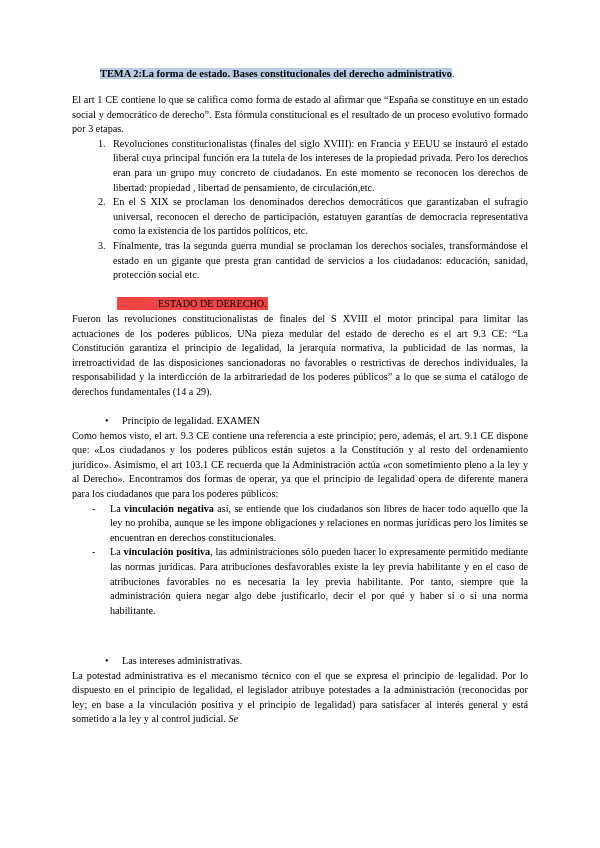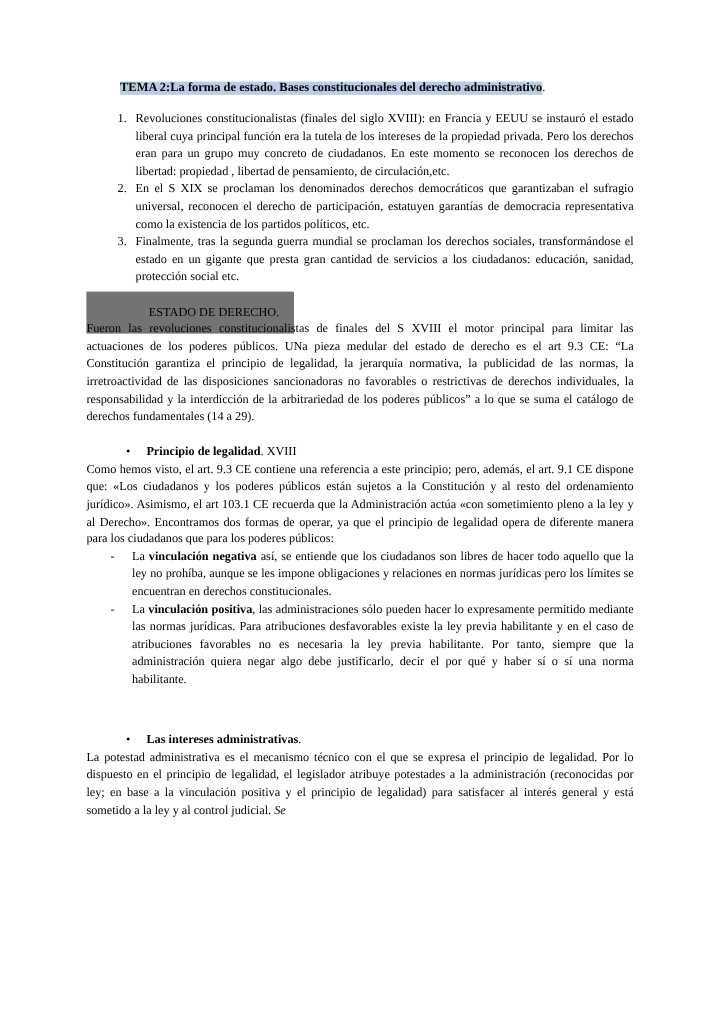--- a/index.html
+++ b/index.html
@@ -69,41 +69,42 @@
     width: 14px;
     text-align: left;
   }
 
   
   .section-head {
     margin: 14.6px 0 0 0;
     line-height: 14.6px;
   }
   .section-head .hl-block {
-    background: #737373;
-    padding: 12px;
+    background: #ef4444;
+    padding: 1px;
+    margin-left: 45px;
   }
   .section-head .lead-space {
     display: inline-block;
     width: 40px;
   }
 
   
   .bullet-head {
     position: relative;
     margin: 0;
     padding-left: 50px;
     line-height: 14.6px;
   }
   .bullet-head .dot {
     position: absolute;
     left: 33px;
     top: 0;
   }
-  .bullet-head .bh-bold { font-weight: bold; }
+  .bullet-head .bh-bold { font-weight: normal; }
 
   
   ul.dashlist {
     margin: 0;
     padding: 0;
     list-style: none;
   }
   ul.dashlist > li {
     position: relative;
     padding-left: 38px;
@@ -123,20 +124,21 @@
   .spacer-md { height: 21px; }
 </style>
 </head>
 <body>
 
 <div class="page">
   <div class="doc">
 
     <p class="title-line"><span class="hl title-text">TEMA 2:La forma de estado. Bases constitucionales del derecho administrativo</span><span>.</span></p>
 
+    <p class="para">El art 1 CE contiene lo que se califica como forma de estado al afirmar que “España se constituye en un estado social y democrático de derecho”. Esta fórmula constitucional es el resultado de un proceso evolutivo formado por 3 etapas.</p>
 
     <ol class="numlist">
       <li>
         <span class="marker">1.</span>
         <span>Revoluciones constitucionalistas (finales del siglo XVIII): en Francia y EEUU se instauró el estado liberal cuya principal función era la tutela de los intereses de la propiedad privada. Pero los derechos eran para un grupo muy concreto de ciudadanos. En este momento se reconocen los derechos de libertad: propiedad , libertad de pensamiento, de circulación,etc.</span>
       </li>
       <li>
         <span class="marker">2.</span>
         <span>En el S XIX se proclaman los denominados derechos democráticos que garantizaban el sufragio universal, reconocen el derecho de participación, estatuyen garantías de democracia representativa como la existencia de los partidos políticos, etc.</span>
       </li>
@@ -145,21 +147,21 @@
         <span>Finalmente, tras la segunda guerra mundial se proclaman los derechos sociales, transformándose el estado en un gigante que presta gran cantidad de servicios a los ciudadanos: educación, sanidad, protección social etc.</span>
       </li>
     </ol>
 
     <p class="section-head"><span class="hl-block"><span class="lead-space"></span><span>ESTADO DE DERECHO.</span></span></p>
     <p class="para">Fueron las revoluciones constitucionalistas de finales del S XVIII el motor principal para limitar las actuaciones de los poderes públicos. UNa pieza medular del estado de derecho es el art 9.3 CE: “La Constitución garantiza el principio de legalidad, la jerarquía normativa, la publicidad de las normas, la irretroactividad de las disposiciones sancionadoras no favorables o restrictivas de derechos individuales, la responsabilidad y la interdicción de la arbitrariedad de los poderes públicos” a lo que se suma el catálogo de derechos fundamentales (14 a 29).</p>
 
     <div class="spacer-sm"></div>
 
     <p class="bullet-head">
-      <span class="dot">•</span><span class="bh-bold">Principio de legalidad</span><span>. XVIII</span>
+      <span class="dot">•</span><span class="bh-bold">Principio de legalidad</span><span>. EXAMEN</span>
     </p>
     <p class="para">Como hemos visto, el art. 9.3 CE contiene una referencia a este principio; pero, además, el art. 9.1 CE dispone que: «Los ciudadanos y los poderes públicos están sujetos a la Constitución y al resto del ordenamiento jurídico». Asimismo, el art 103.1 CE recuerda que la Administración actúa «con sometimiento pleno a la ley y al Derecho». Encontramos dos formas de operar, ya que el principio de legalidad opera de diferente manera para los ciudadanos que para los poderes públicos:</p>
 
     <ul class="dashlist">
       <li>
         <span class="dash">-</span><span>La </span><b>vinculación negativa</b><span> así, se entiende que los ciudadanos son libres de hacer todo aquello que la ley no prohíba, aunque se les impone obligaciones y relaciones en normas jurídicas pero los límites se encuentran en derechos constitucionales.</span>
       </li>
       <li>
         <span class="dash">-</span><span>La </span><b>vinculación positiva</b><span>, las administraciones sólo pueden hacer lo expresamente permitido mediante las normas jurídicas. Para atribuciones desfavorables existe la ley previa habilitante y en el caso de atribuciones favorables no es necesaria la ley previa habilitante. Por tanto, siempre que la administración quiera negar algo debe justificarlo, decir el por qué y haber sí o sí una norma habilitante.</span>
       </li>

